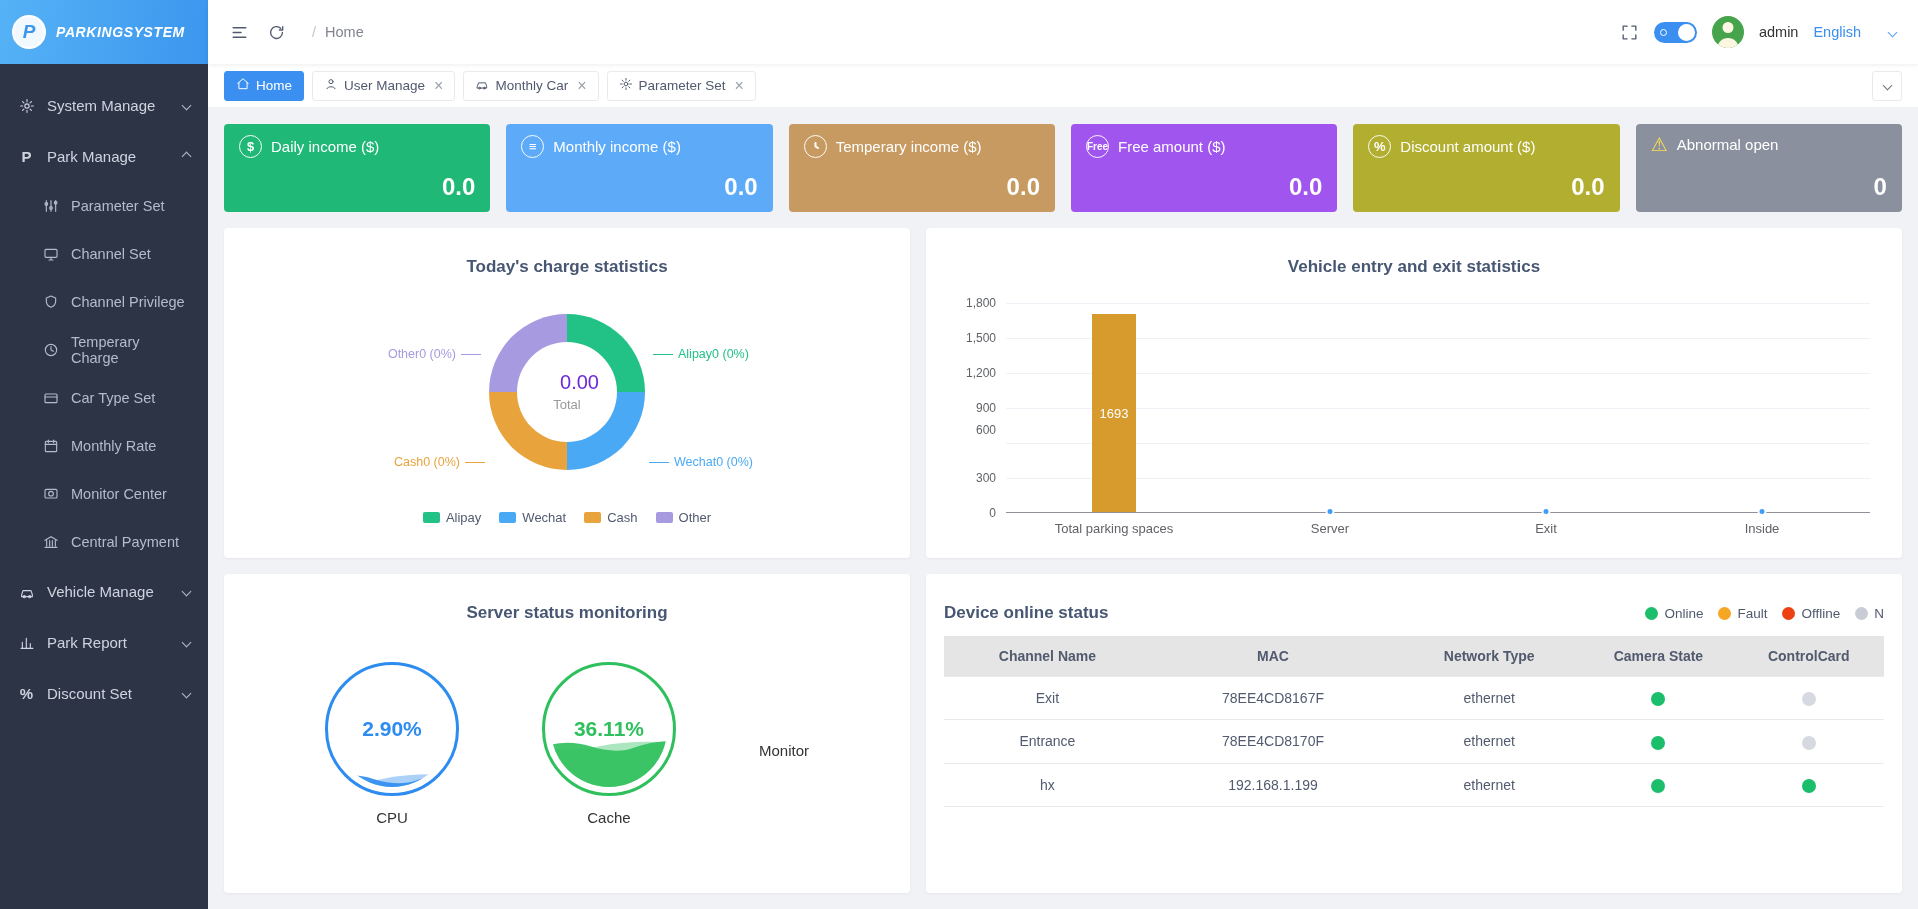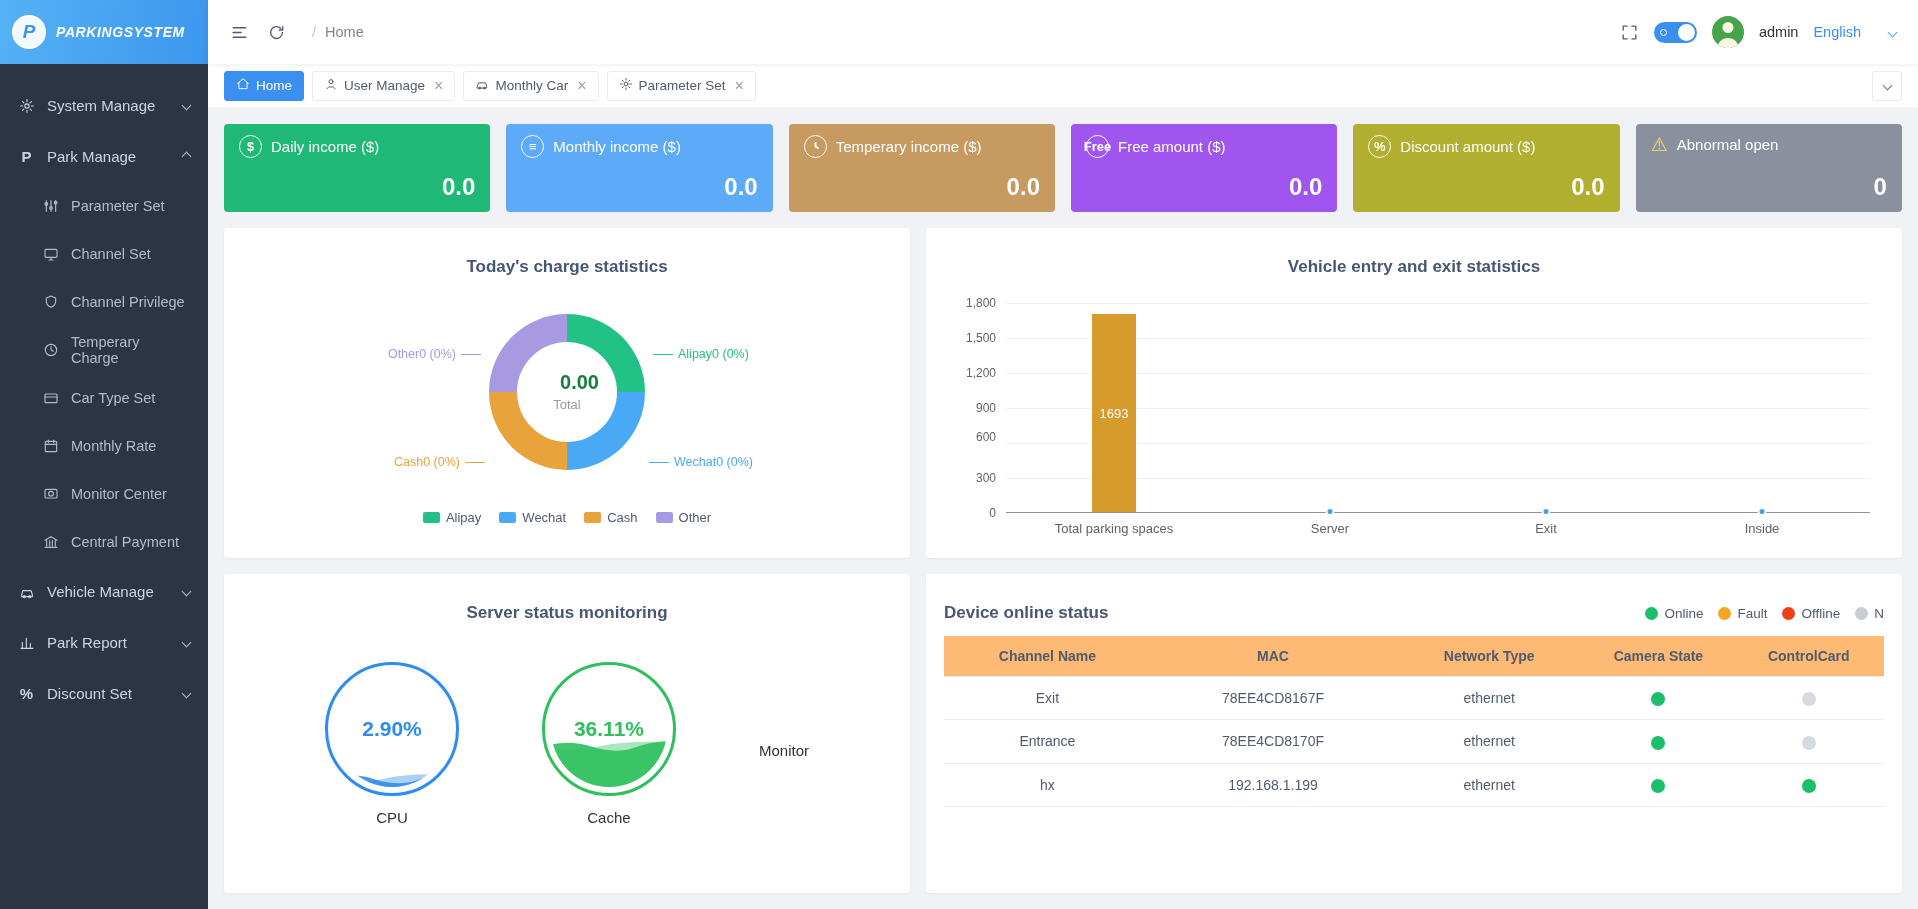--- a/index.html
+++ b/index.html
@@ -49,38 +49,38 @@
   .tab.active { color: #fff; }
   .tab .close { color: #9aa0ab; font-size: 16px; line-height: 1; margin-left: 3px; cursor: pointer; }
   .tab-more { margin-left: auto; width: 30px; height: 30px; border: 1px solid #e8eaec; border-radius: 3px; display: flex; align-items: center; justify-content: center; cursor: pointer; }
 
   
   .content { flex: 1; min-height: 0; padding: 16px; display: flex; flex-direction: column; gap: 16px; background: #f0f2f5; }
   .stat-row { display: flex; gap: 16px; height: 88px; flex-shrink: 0; }
   .stat-card { flex: 1; border-radius: 4px; color: #fff; padding: 11px 15px; display: flex; flex-direction: column; justify-content: space-between; min-width: 0; }
   .stat-top { display: flex; align-items: center; gap: 9px; font-size: 15px; white-space: nowrap; }
   .stat-icon { width: 23px; height: 23px; border-radius: 50%; border: 1.6px solid rgba(255,255,255,.95); display: flex; align-items: center; justify-content: center; font-size: 13px; font-weight: bold; flex-shrink: 0; }
-  .stat-icon.free { font-size: 13px; letter-spacing: 0; }
+  .stat-icon.free { font-size: 10px; letter-spacing: 0; }
   .stat-icon svg { width: 13px; height: 13px; fill: none; stroke: #fff; stroke-width: 2; stroke-linecap: round; }
   .warn-glyph { font-size: 19px; color: #ffe04d; line-height: 1; }
   .stat-value { align-self: flex-end; font-size: 24px; font-weight: bold; }
 
   .grid-row { display: flex; gap: 16px; min-height: 0; }
   .row-charts { height: 330px; flex-shrink: 0; }
   .row-bottom { flex: 1; }
   .card { background: #fff; border-radius: 4px; box-shadow: 0 1px 3px rgba(0,0,0,.05); padding: 29px 18px; display: flex; flex-direction: column; min-width: 0; }
   .col-left { width: 686px; flex-shrink: 0; }
   .col-right { flex: 1; }
   .card-title { font-size: 17px; font-weight: bold; color: #475672; text-align: center; flex-shrink: 0; }
 
   
   .pie-wrap { position: relative; flex: 1; display: flex; align-items: center; justify-content: center; min-height: 0; }
   .donut { width: 156px; height: 156px; border-radius: 50%; position: relative; }
   .donut-hole { position: absolute; inset: 28px; background: #fff; border-radius: 50%; display: flex; flex-direction: column; align-items: center; justify-content: center; }
-  .donut-total { font-size: 20px; font-weight: bold; color: #15803d; margin-left: 25px; }
+  .donut-total { font-size: 20px; font-weight: normal; color: #6d28d9; margin-left: 25px; }
   .donut-total-label { font-size: 13px; color: #999; margin-top: 3px; }
   .callout { position: absolute; font-size: 12.5px; display: flex; align-items: center; gap: 5px; white-space: nowrap; }
   .callout .tick { width: 20px; height: 1px; background: currentColor; }
   .callout.pos-tr { left: calc(50% + 86px); top: 70px; }
   .callout.pos-tl { right: calc(50% + 86px); top: 70px; }
   .callout.pos-br { left: calc(50% + 82px); top: 178px; }
   .callout.pos-bl { right: calc(50% + 82px); top: 178px; }
   .pie-legend { display: flex; justify-content: center; gap: 18px; padding: 4px 0 4px; flex-shrink: 0; }
   .legend-item { display: flex; align-items: center; gap: 6px; font-size: 13px; color: #515a6e; white-space: nowrap; }
   .swatch { width: 17px; height: 11px; border-radius: 2px; }
@@ -104,21 +104,21 @@
   .gauge-value { position: absolute; inset: 0; display: flex; align-items: center; justify-content: center; font-size: 21px; font-weight: bold; z-index: 2; }
   .gauge-label { margin-top: 13px; font-size: 15px; color: #333; }
 
   
   .device-head { display: flex; align-items: center; justify-content: space-between; flex-shrink: 0; overflow: hidden; }
   .device-title { font-size: 17px; font-weight: bold; color: #475672; white-space: nowrap; }
   .status-legend { display: flex; align-items: center; gap: 15px; overflow: hidden; }
   .status-legend .legend-item { font-size: 13.5px; }
   .dot { width: 13px; height: 13px; border-radius: 50%; flex-shrink: 0; }
   .device-table { width: 100%; border-collapse: collapse; margin-top: 13px; table-layout: fixed; }
-  .device-table th { background: #fdba74; color: #515a6e; font-size: 14px; font-weight: bold; padding: 12px 6px; text-align: center; border-bottom: 1px solid #e8eaec; }
+  .device-table th { background: #e5e5e5; color: #515a6e; font-size: 14px; font-weight: bold; padding: 12px 6px; text-align: center; border-bottom: 1px solid #e8eaec; }
   .device-table td { padding: 13px 6px; font-size: 14px; color: #515a6e; text-align: center; border-bottom: 1px solid #e8eaec; }
   .state-dot { display: inline-block; width: 14px; height: 14px; border-radius: 50%; background: #d6dae0; vertical-align: middle; }
 </style>
 </head>
 <body>
 
 <div class="app">
 
   <aside class="sidebar">
     <div class="logo">
@@ -427,21 +427,21 @@
         </section>
 
         <section class="card col-right">
           <h3 class="card-title">Vehicle entry and exit statistics</h3>
           <div class="bar-chart">
             <div class="bar-yaxis">
                 <span class="ytick" style="top: -7px;">1,800</span>
                 <span class="ytick" style="top: 28px;">1,500</span>
                 <span class="ytick" style="top: 63px;">1,200</span>
                 <span class="ytick" style="top: 98px;">900</span>
-                <span class="ytick" style="top: 127px;">600</span>
+                <span class="ytick" style="top: 120px;">600</span>
                 <span class="ytick" style="top: 168px;">300</span>
                 <span class="ytick" style="top: 203px;">0</span>
               </div>
             <div class="bar-plot">
               <div class="bar-col">
                 <span class="xlabel">Total parking spaces</span>
               <div class="bar" style="height: 197.517px; background: rgb(214, 154, 45);">1693</div>
                 </div>
               <div class="bar-col">
                 <span class="xlabel">Server</span>

